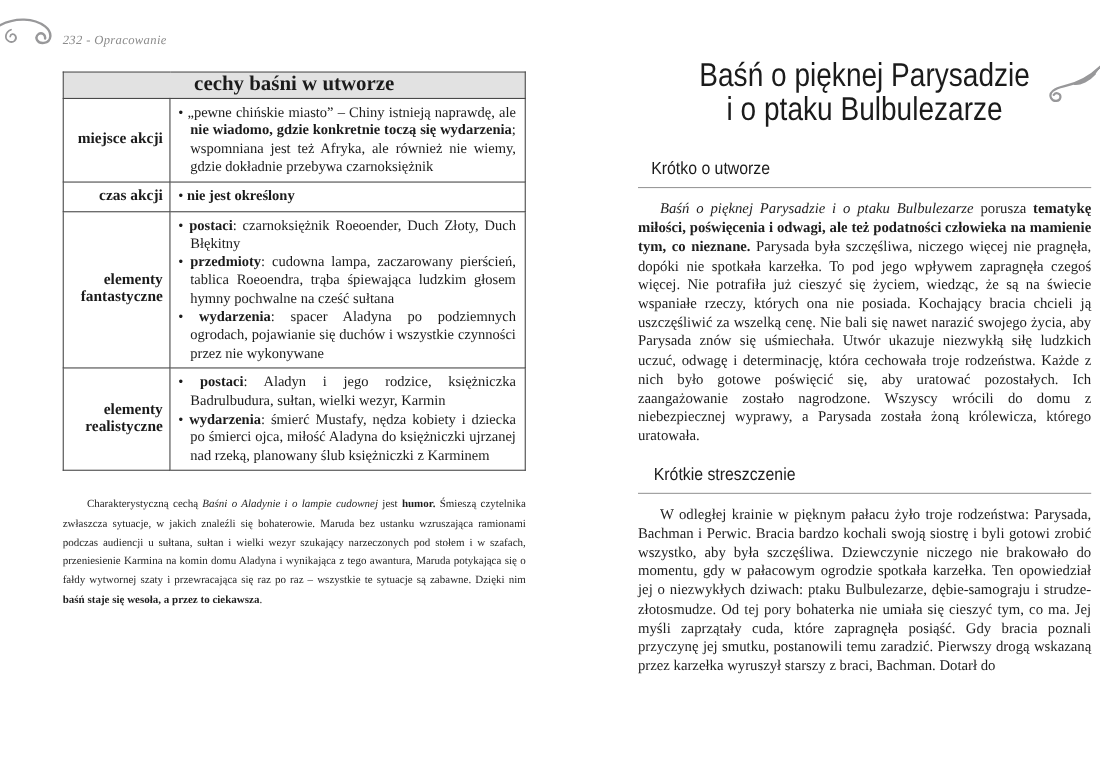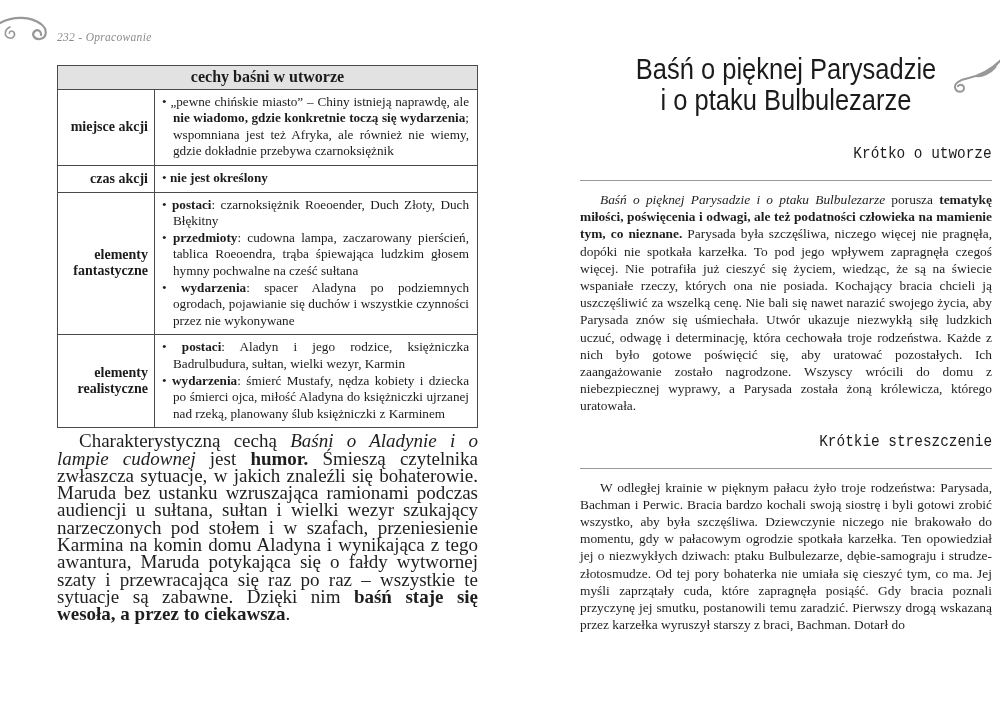--- a/index.html
+++ b/index.html
@@ -16,50 +16,50 @@
   }
   
   .left-col{position:absolute;left:57px;top:0;width:421px;}
   table.features{
     width:100%;border-collapse:collapse;margin-top:65px;
     font-size:13.2px;line-height:16.6px;color:#1b1b1b;
   }
   table.features th,table.features td{border:1.3px solid #4a4a4a;}
   th.ttl{
     background:#e2e2e2;font-weight:bold;text-align:center;
-    padding:3px 4px;font-size:16px;
+    padding:3px 4px;font-size:19px;
   }
   th.rlabel{
     width:84px;font-weight:bold;text-align:right;vertical-align:middle;
     padding:4px 6px;font-size:14px;line-height:16px;
   }
   td.rcontent{padding:4px 8px 5px 7px;vertical-align:middle;}
   .bullet{text-align:justify;padding-left:11px;text-indent:-11px;}
   .left-para{
-    margin:4px 0 0 0;text-align:justify;text-indent:22px;
-    font-size:19px;line-height:17.3px;
+    margin:22px 0 0 0;text-align:justify;text-indent:22px;
+    font-size:10px;line-height:17.3px;
   }
   
   .right-col{position:absolute;left:580px;top:0;width:412px;}
   .book-title{
     margin:53px 0 0 0;text-align:center;position:relative;
     font-family:"Liberation Sans", sans-serif;font-weight:400;
     font-size:30px;line-height:31px;color:#1b1b1b;
   }
   .title-line{display:block;transform:scaleX(.85);}
   .flourish-title{position:absolute;right:-12px;top:3px;}
   .kicker{
     margin:50px 0 0 95px;
     font-family:"Liberation Sans", sans-serif;font-weight:700;
     font-size:13px;letter-spacing:3px;color:#191919;
   }
   .kicker .txt{display:inline-block;transform:scaleX(.95);transform-origin:0 50%;}
   .section-head{
-    margin-top:30px;text-align:right;border-bottom:1px solid #9a9a9a;
-    padding-bottom:17px;font-family:Liberation Mono, monospace;
+    margin-top:30px;border-bottom:1px solid #9a9a9a;
+    padding-bottom:7px;font-family:Liberation Sans, sans-serif;
     font-size:16px;color:#1b1b1b;
   }
   .section-head .txt{display:inline-block;transform:scaleX(.9);transform-origin:100% 50%;}
   .right-para{
     margin:10px 0 0 0;text-align:justify;text-indent:20px;
     font-size:13.4px;line-height:17.2px;
   }
   .sec2{margin-top:18px;}
 </style>
 </head>

